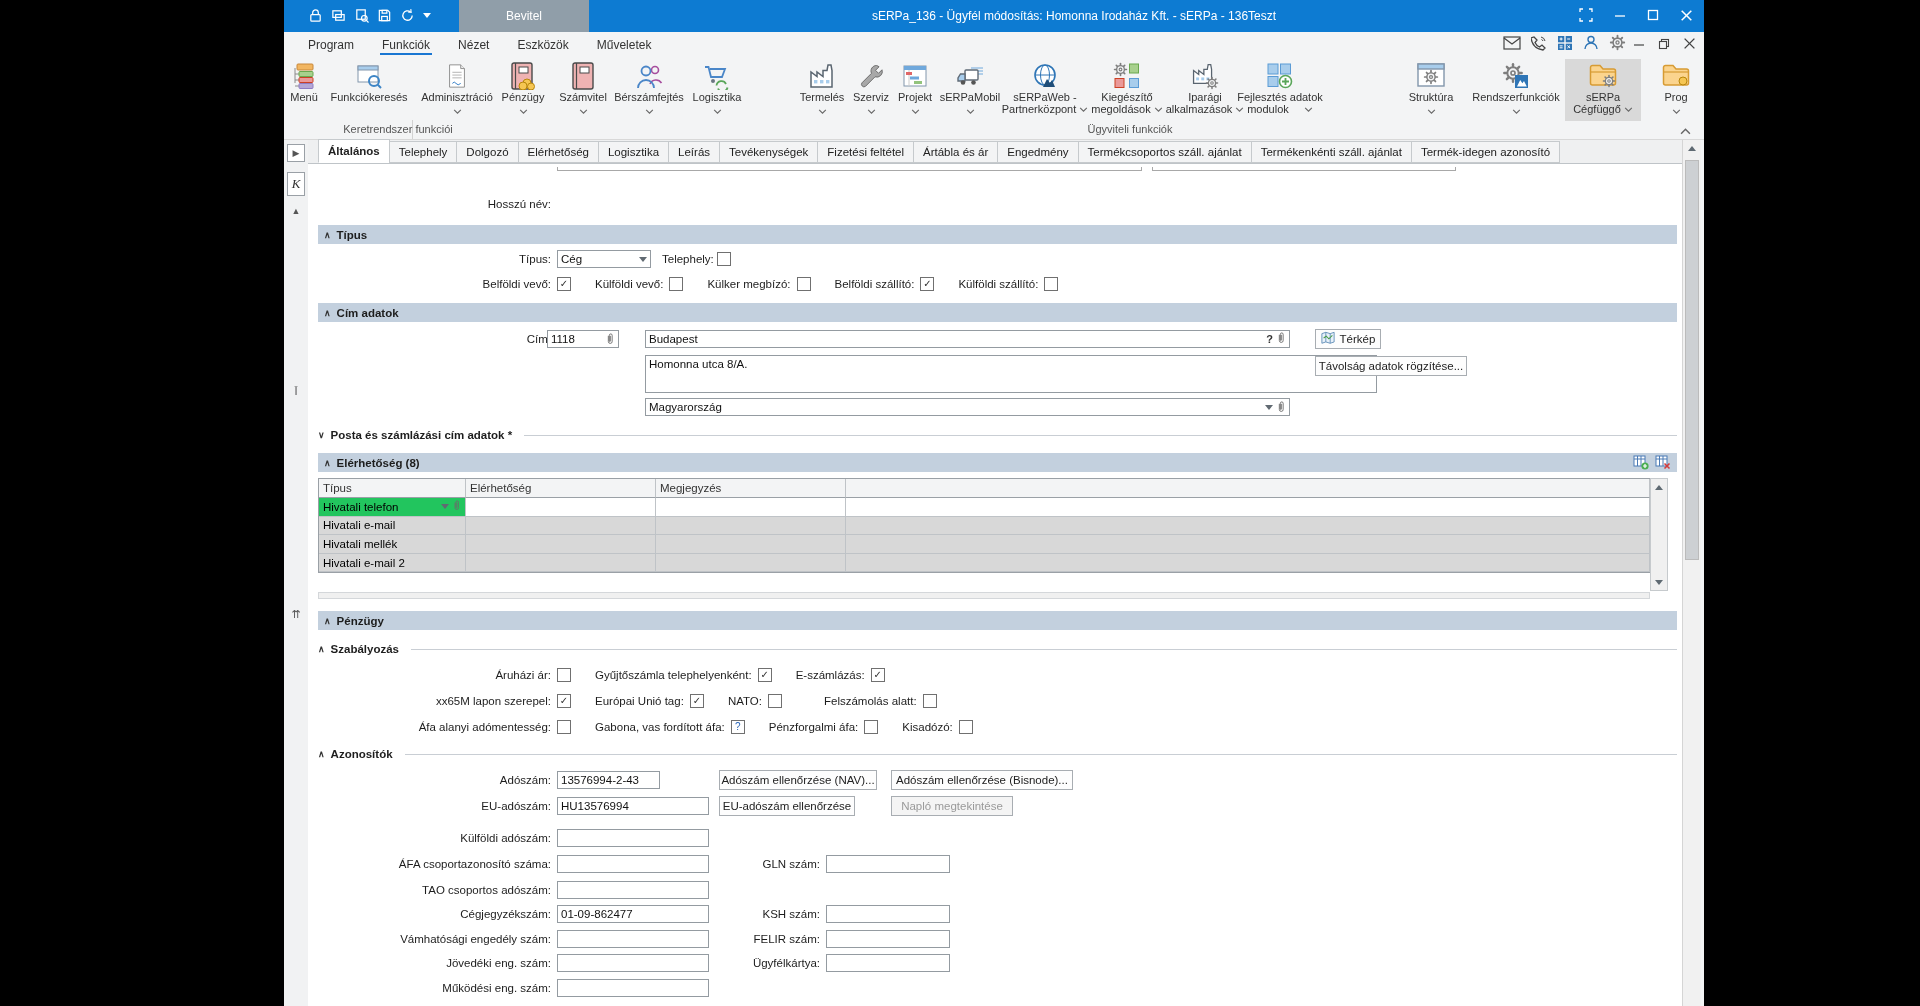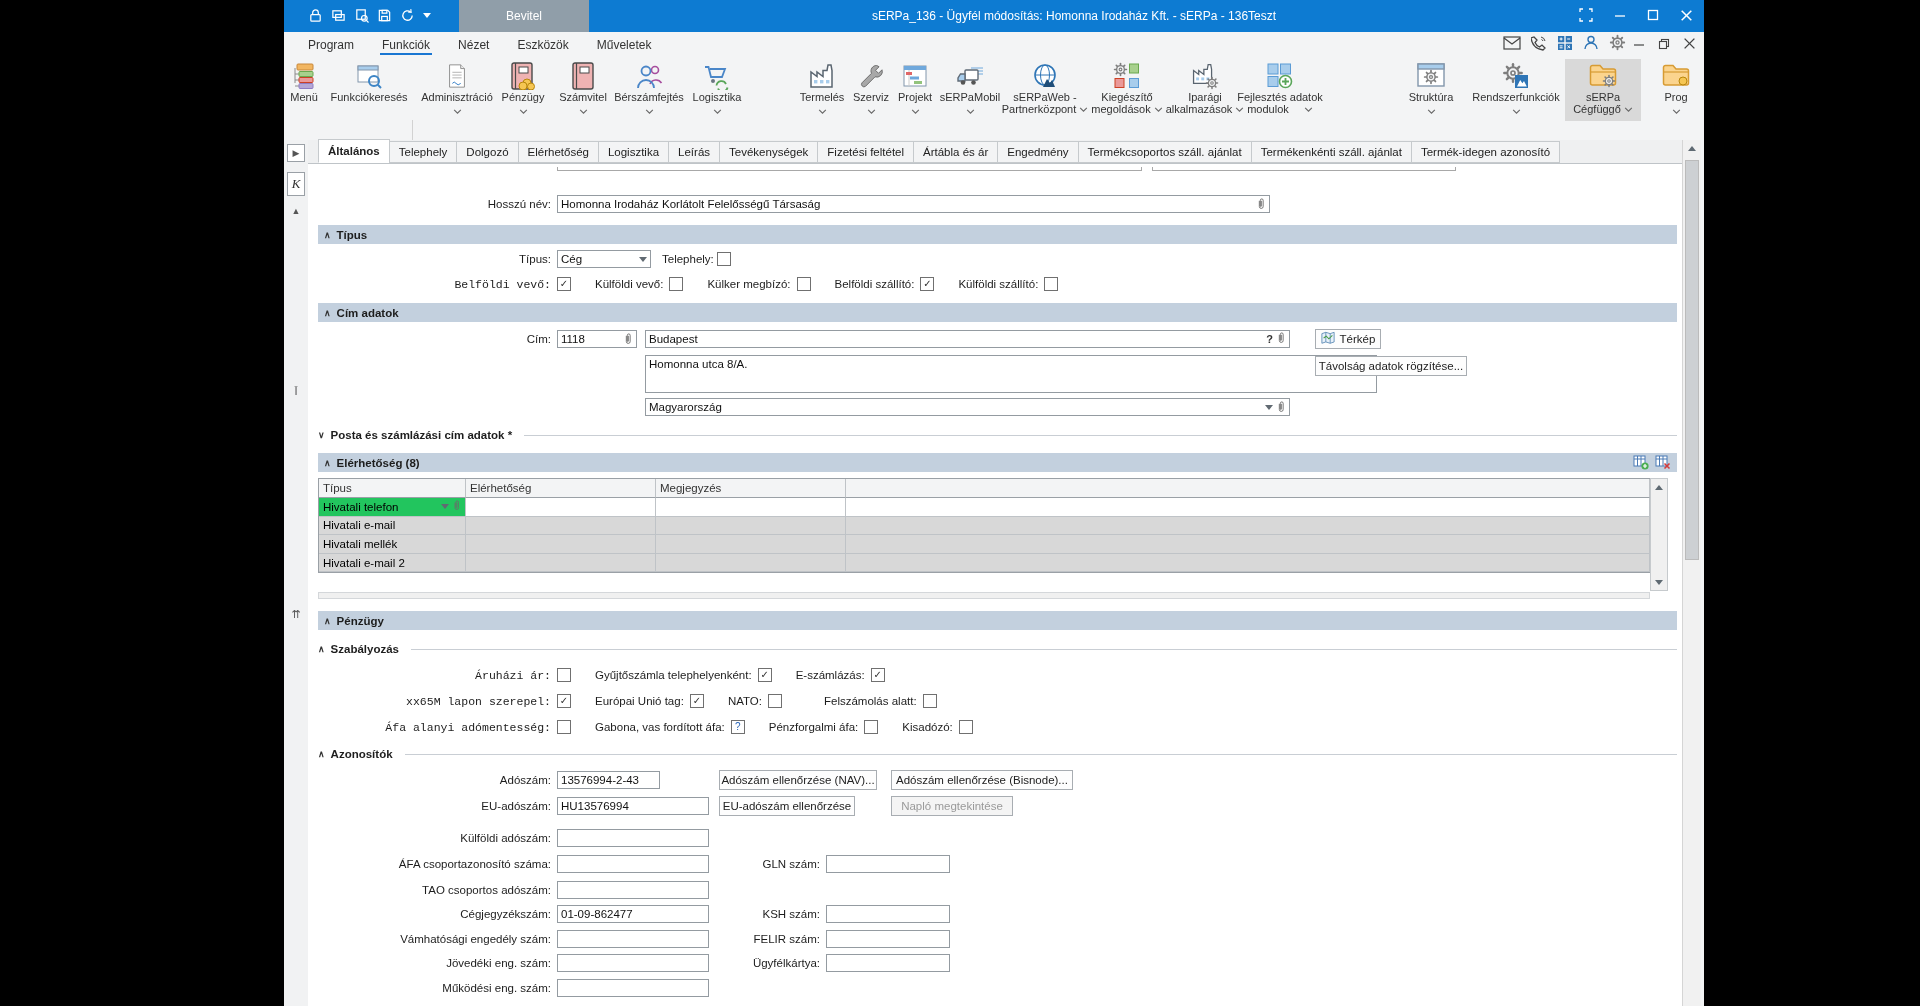--- a/index.html
+++ b/index.html
@@ -61,21 +61,21 @@
     align-items:center;padding:0 3px;font-size:11.5px;color:#111;}
   .fld input{border:none;outline:none;flex:1;min-width:0;font:inherit;color:inherit;background:transparent;padding:0;}
   .fld .sfx{display:flex;align-items:center;gap:3px;margin-left:3px;}
   .fld .qm{color:#333;font-weight:bold;font-size:11px;}
   .caret{width:0;height:0;border-left:4px solid transparent;border-right:4px solid transparent;
     border-top:5px solid #616a72;margin-left:4px;}
   .cb{display:inline-flex;width:14px;height:14px;border:1px solid #707070;background:#fff;
     align-items:center;justify-content:center;font-size:10px;color:#2f2f2f;flex:none;}
   .cb i{font-style:normal;line-height:1;}
   .crow{position:absolute;left:34px;height:18px;display:flex;align-items:center;font-size:11.5px;color:#1d1d1d;}
-  .crow .lead{width:233px;text-align:right;margin-right:6px;white-space:nowrap;font-family:Liberation Mono, monospace;}
+  .crow .lead{width:233px;text-align:right;margin-right:6px;white-space:nowrap;}
   .crow .cl{margin-left:24px;margin-right:6px;white-space:nowrap;}
   .btn{position:absolute;height:20px;border:1px solid #a8adb2;background:#fdfdfd;display:flex;
     align-items:center;justify-content:center;gap:5px;font-size:11.5px;color:#222;white-space:nowrap;}
   .btn.disabled{color:#9a9a9a;background:#f4f4f4;}
   .partline{position:absolute;height:4px;border-bottom:1px solid #a8a8a8;border-left:1px solid #a8a8a8;border-right:1px solid #a8a8a8;}
   
   .tbl{position:absolute;left:34px;top:478px;width:1332px;border:1px solid #9aa0a6;border-right:none;font-size:11.5px;}
   .trow{display:grid;grid-template-columns:147px 190px 190px 1fr;height:18.6px;}
   .trow.hdr{height:19px;background:#f3f4f5;color:#333;}
   .tcell{border-right:1px solid #bfc3c7;border-bottom:1px solid #bfc3c7;display:flex;align-items:center;
@@ -539,20 +539,27 @@
             <circle cx="21" cy="18" r="4" fill="#f6c653" stroke="#b8860b"></circle>
           </svg>
         </span>
       <span class="rlabel">Prog</span>
       <span class="rchev"><svg width="9" height="5">
             <use href="#i-chev"></use>
           </svg></span>
     </div>
   </div>
 
+  <div class="rgroups">
+    <div class="rgroup-left">Keretrendszer funkciói</div>
+    <div class="rgroup-right">Ügyviteli funkciók</div>
+    <span class="rcollapse"><svg width="11" height="7">
+          <use href="#i-chevup"></use>
+        </svg></span>
+  </div>
 
   <div class="lstrip">
     <div class="ls-it ls-box" style="top:4px">▶</div>
     <div class="ls-it ls-kbox" style="top:32px">K</div>
     <div class="ls-it" style="top:66px;font-size:9px">▲</div>
     <div class="ls-it" style="top:245px;font-size:11px">Ī</div>
     <div class="ls-it" style="top:468px;font-size:11px">⇈</div>
   </div>
 
   <div class="tabstrip">
@@ -570,28 +577,20 @@
     <div class="tab">Termékenkénti száll. ajánlat</div>
     <div class="tab">Termék-idegen azonosító</div>
   </div>
 
   <div class="contentbg"></div>
 
   <div class="partline" style="left:273px;top:167px;width:585px"></div>
   <div class="partline" style="left:868px;top:167px;width:304px"></div>
 
   <div class="flabel" style="top:195px">Hosszú név:</div>
-  <div class="fld" style="left:273px;top:195px;width:713px">
-    <input value="Homonna Irodaház Korlátolt Felelősségű Társaság" style="">
-    <span class="sfx">
-        <svg width="10" height="14">
-          <use href="#i-clip"></use>
-        </svg>
-      </span>
-  </div>
 
   <div class="secbar" style="top:225px">
     <span class="chev">∧</span>
     <span>Típus</span>
   </div>
   <div class="flabel" style="top:250px">Típus:</div>
   <div class="fld" style="left:273px;top:250px;width:94px">
     <span style="flex:1">Cég</span>
     <span class="caret"></span>
   </div>
@@ -621,21 +620,21 @@
     <span class="cb">
         <i></i>
       </span>
   </div>
 
   <div class="secbar" style="top:303px">
     <span class="chev">∧</span>
     <span>Cím adatok</span>
   </div>
   <div class="flabel" style="top:330px">Cím:</div>
-  <div class="fld" style="left:273px;top:330px;width:80px">
+  <div class="fld" style="left:263px;top:330px;width:72px">
     <input value="1118" style="">
     <span class="sfx">
         <svg width="10" height="14">
           <use href="#i-clip"></use>
         </svg>
       </span>
   </div>
   <div class="fld" style="left:361px;top:330px;width:645px">
     <input value="Budapest" style="">
     <span class="sfx">

